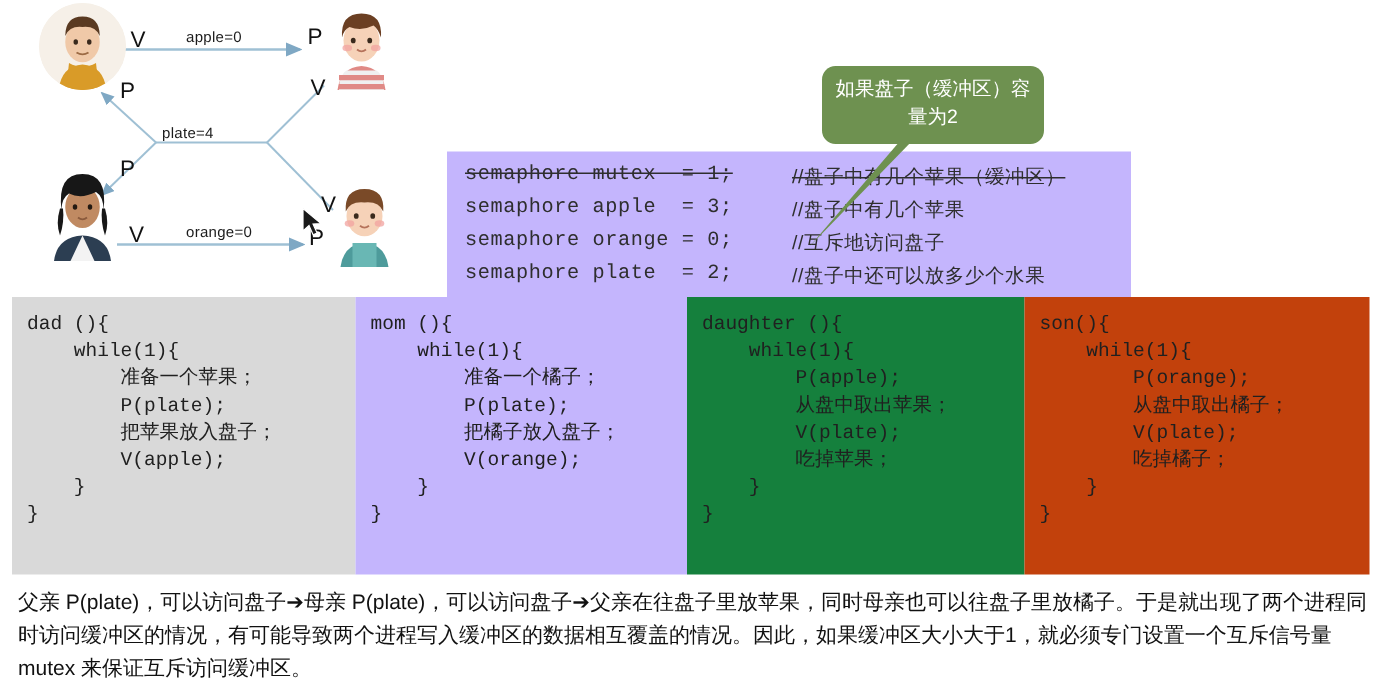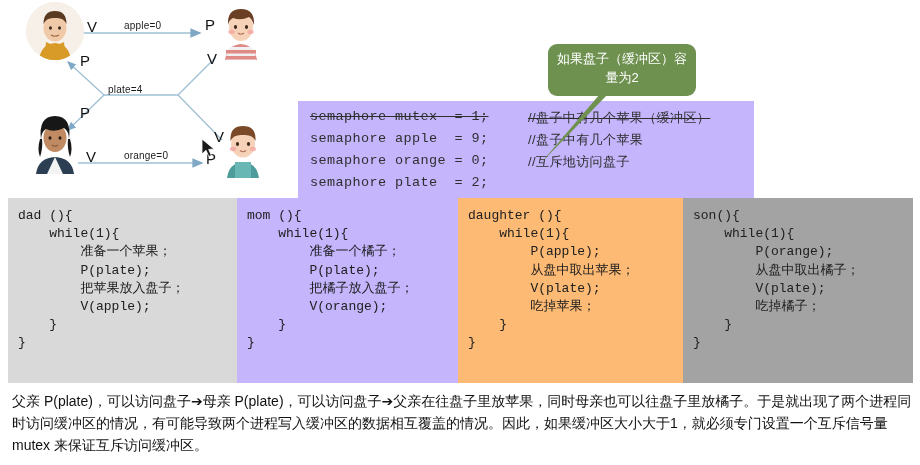--- a/index.html
+++ b/index.html
@@ -87,22 +87,22 @@
     padding:9px 0 0 10px;
     font-family:"Liberation Mono","DejaVu Sans Mono",monospace;
     font-size:13px;
     color:#202020;
     line-height:18.2px;
     white-space:pre;
     overflow:hidden;
   }
   .col-dad      { width:229px; background:#d9d9d9; }
   .col-mom      { width:221px; background:#c4b5fd; }
-  .col-daughter { width:225px; background:#fdba74; }
-  .col-son      { width:230px; background:#a3a3a3; }
+  .col-daughter { width:225px; background:#15803d; }
+  .col-son      { width:230px; background:#c2410c; }
 
   
   .bottom-text {
     position:absolute;
     left:12px; top:390px;
     width:900px;
     font-family:"Liberation Sans","DejaVu Sans",sans-serif;
     font-size:14px;
     line-height:22px;
     color:#111;
@@ -211,27 +211,28 @@
     <div class="pv-label" style="left:80px;top:104px;">P</div>
     <div class="pv-label" style="left:214px;top:128px;">V</div>
     <div class="pv-label" style="left:86px;top:148px;">V</div>
     <div class="pv-label" style="left:206px;top:150px;">P</div>
   </div>
 
   <div class="sem-panel">
     <div class="sem-line sem-code struck" style="top:8px;">semaphore mutex  = 1;</div>
     <div class="sem-line sem-cmt  struck" style="top:8px;">//盘子中有几个苹果（缓冲区）</div>
 
-    <div class="sem-line sem-code" style="top:30px;">semaphore apple  = 9;</div>
+    <div class="sem-line sem-code" style="top:30px;">semaphore apple  = 3;</div>
     <div class="sem-line sem-cmt" style="top:30px;">//盘子中有几个苹果</div>
 
     <div class="sem-line sem-code" style="top:52px;">semaphore orange = 0;</div>
     <div class="sem-line sem-cmt" style="top:52px;">//互斥地访问盘子</div>
 
     <div class="sem-line sem-code" style="top:74px;">semaphore plate  = 2;</div>
+    <div class="sem-line sem-cmt" style="top:74px;">//盘子中还可以放多少个水果</div>
   </div>
 
   <svg class="callout-tail" viewBox="0 0 90 80">
     <path d="M70 4 L78 4 L10 74 Z" fill="#6e9150"></path>
   </svg>
   <div class="callout">如果盘子（缓冲区）容量为2</div>
 
   <div class="code-row">
     <div class="code-col col-dad"><span>dad (){
     while(1){

